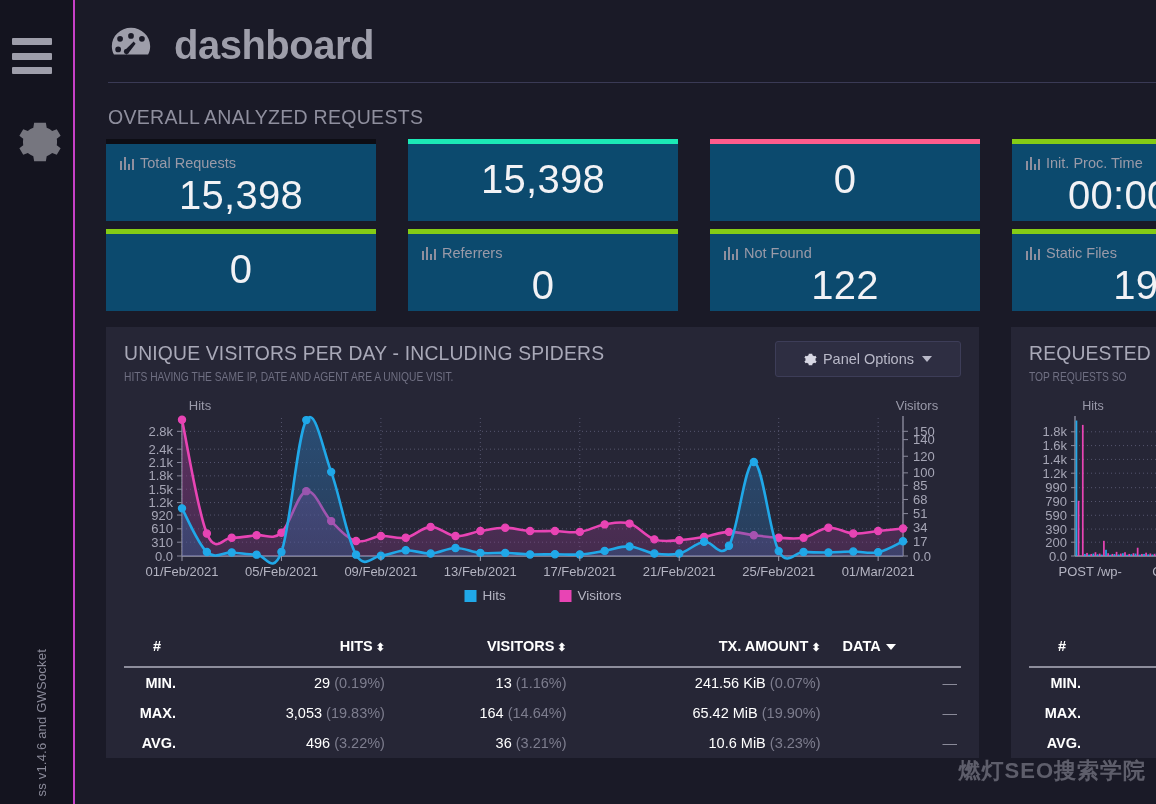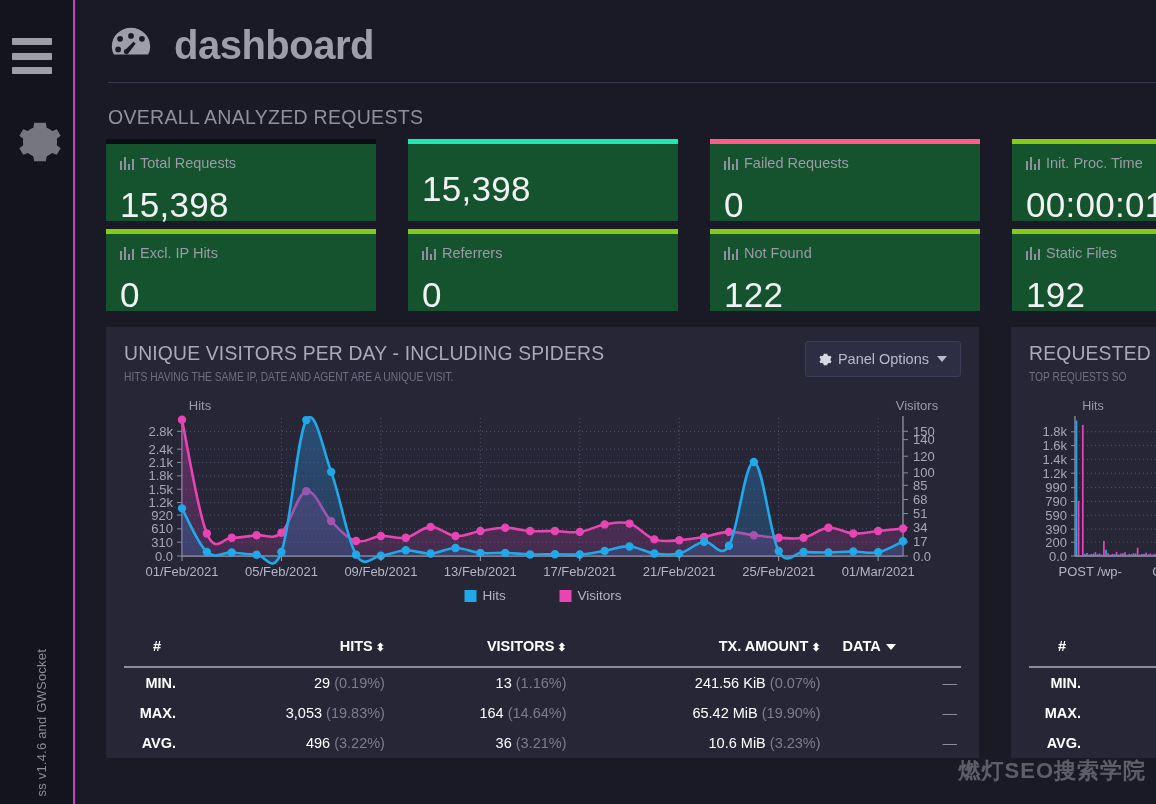--- a/index.html
+++ b/index.html
@@ -70,42 +70,42 @@
   .stat-grid {
     margin-left: 31px;
     display: grid;
     grid-template-columns: repeat(4, 270px);
     grid-auto-rows: 82px;
     column-gap: 32px;
     row-gap: 8px;
     width: 1170px;
   }
   .stat-box {
-    background: #14532d;
+    background: #0c4a6e;
     border-top: 5px solid #84cc16;
     padding: 11px 14px 8px 14px;
   }
   .stat-box.accent-dark  { border-top-color: #0d0d14; }
   .stat-box.accent-green { border-top-color: #1ce9b6; }
   .stat-box.accent-pink  { border-top-color: #ff5c8d; }
   .stat-label {
     display: flex; align-items: center; gap: 6px;
     color: #9a9aa8; font-size: 14.5px;
   }
   .chart-ico { display: inline-block; width: 14px; height: 13px; position: relative; }
   .chart-ico i {
     position: absolute; bottom: 0; width: 2px; background: #8f8f9e;
   }
   .chart-ico i:nth-child(1) { left: 0;  height: 9px; }
   .chart-ico i:nth-child(2) { left: 4px; height: 13px; }
   .chart-ico i:nth-child(3) { left: 8px; height: 6px; }
   .chart-ico i:nth-child(4) { left: 12px; height: 11px; }
   .stat-value {
-    color: #f2f2f5; font-size: 35px; line-height: 1.15;
-    margin-top: 14px; letter-spacing: 0.3px;
+    color: #f2f2f5; font-size: 40px; line-height: 1.15;
+    margin-top: 1px; letter-spacing: 0.3px; text-align: center;
   }
 
   
   .panels {
     margin: 16px 0 0 31px;
     display: flex; gap: 32px;
   }
   .panel {
     background: #262636;
     padding: 14px 18px 0 18px;
@@ -120,21 +120,21 @@
     white-space: nowrap;
   }
   .panel-sub {
     color: #6f6f82; font-size: 12.5px; margin-top: 5px;
     transform: scaleX(0.82); transform-origin: left center;
     white-space: nowrap;
   }
   .panel-options {
     background: #2e2e42; border: 1px solid #3d3d58;
     color: #b9b9c8; font-size: 14.5px;
-    padding: 9px 13px; border-radius: 3px;
+    padding: 9px 28px; border-radius: 3px;
     display: flex; align-items: center; gap: 6px;
     cursor: pointer; white-space: nowrap;
   }
   .panel-options .caret {
     width: 0; height: 0; border-left: 5px solid transparent;
     border-right: 5px solid transparent; border-top: 6px solid #b9b9c8;
     margin-left: 2px;
   }
   .gear-sm { width: 13px; height: 13px; fill: #d8d8e4; }
 
@@ -224,55 +224,37 @@
           <span>Total Requests</span>
         </div>
         <div class="stat-value">15,398</div>
       </div>
 
       <div class="stat-box accent-green">
         <div class="stat-value">15,398</div>
       </div>
 
       <div class="stat-box accent-pink">
-        <div class="stat-label">
-          <span class="chart-ico">
-              <i></i>
-              <i></i>
-              <i></i>
-              <i></i>
-            </span>
-          <span>Failed Requests</span>
-        </div>
         <div class="stat-value">0</div>
       </div>
 
       <div class="stat-box">
         <div class="stat-label">
           <span class="chart-ico">
               <i></i>
               <i></i>
               <i></i>
               <i></i>
             </span>
           <span>Init. Proc. Time</span>
         </div>
         <div class="stat-value">00:00:01</div>
       </div>
 
       <div class="stat-box">
-        <div class="stat-label">
-          <span class="chart-ico">
-              <i></i>
-              <i></i>
-              <i></i>
-              <i></i>
-            </span>
-          <span>Excl. IP Hits</span>
-        </div>
         <div class="stat-value">0</div>
       </div>
 
       <div class="stat-box">
         <div class="stat-label">
           <span class="chart-ico">
               <i></i>
               <i></i>
               <i></i>
               <i></i>

